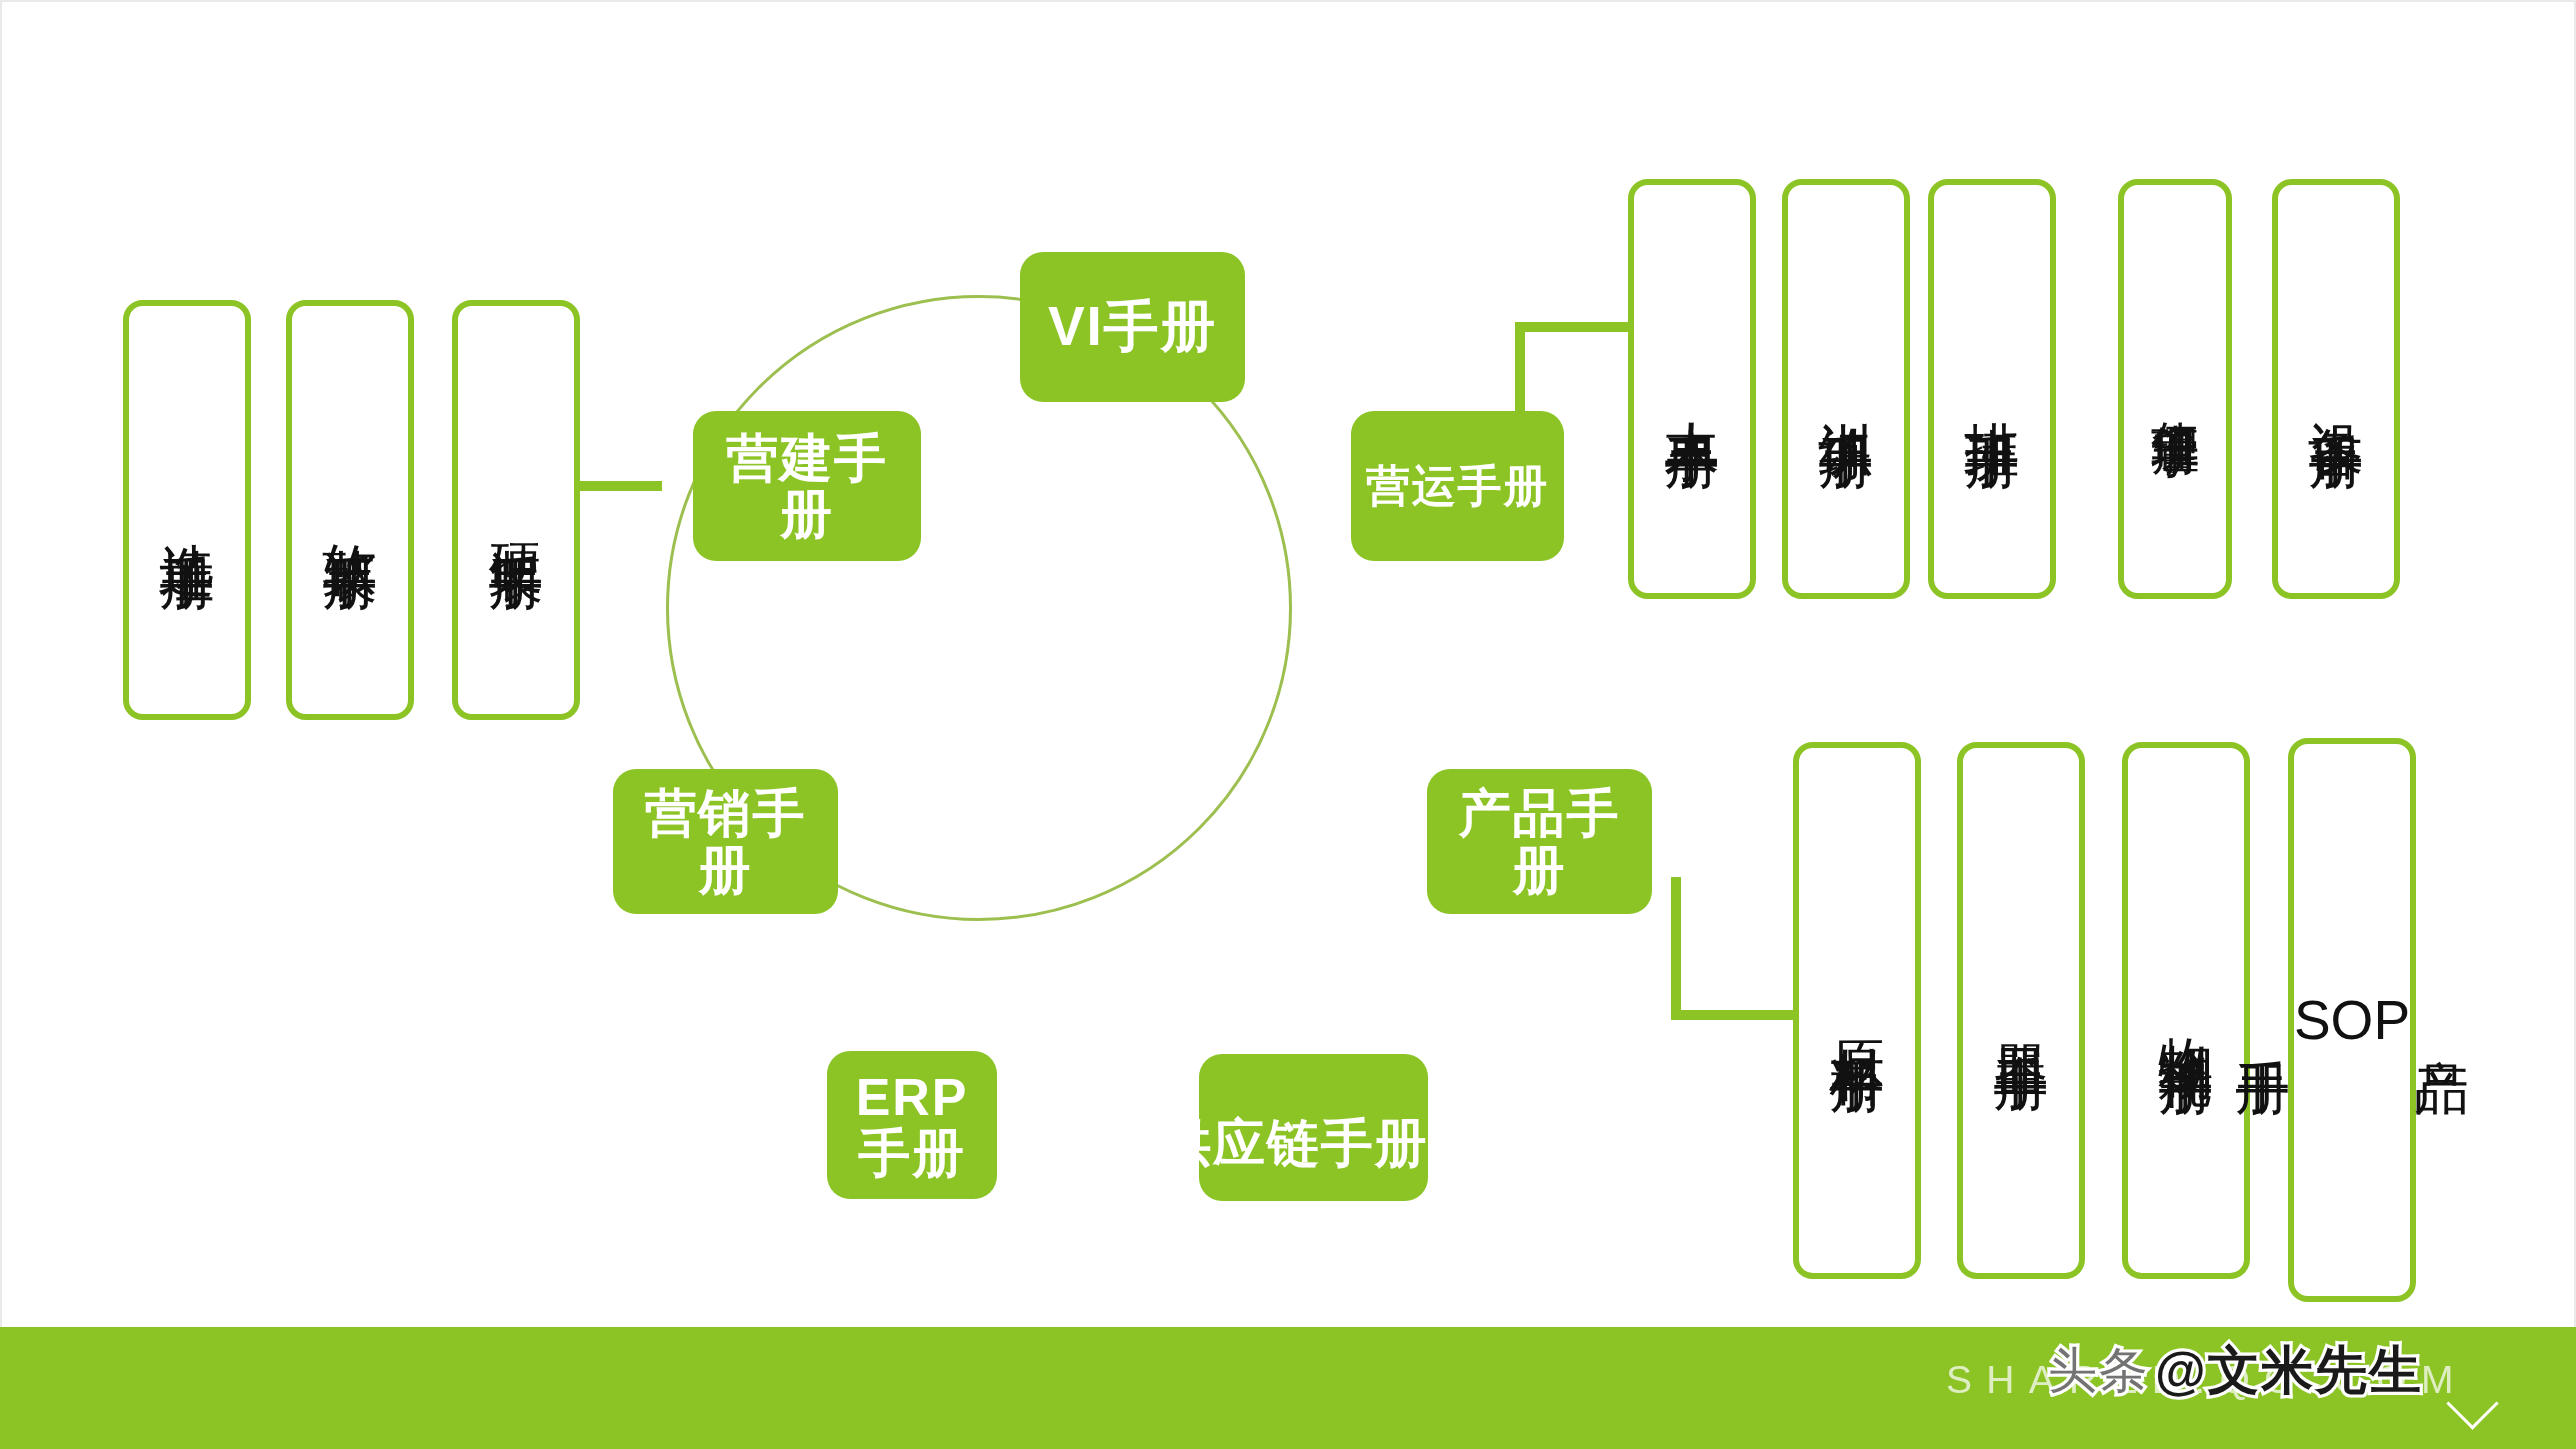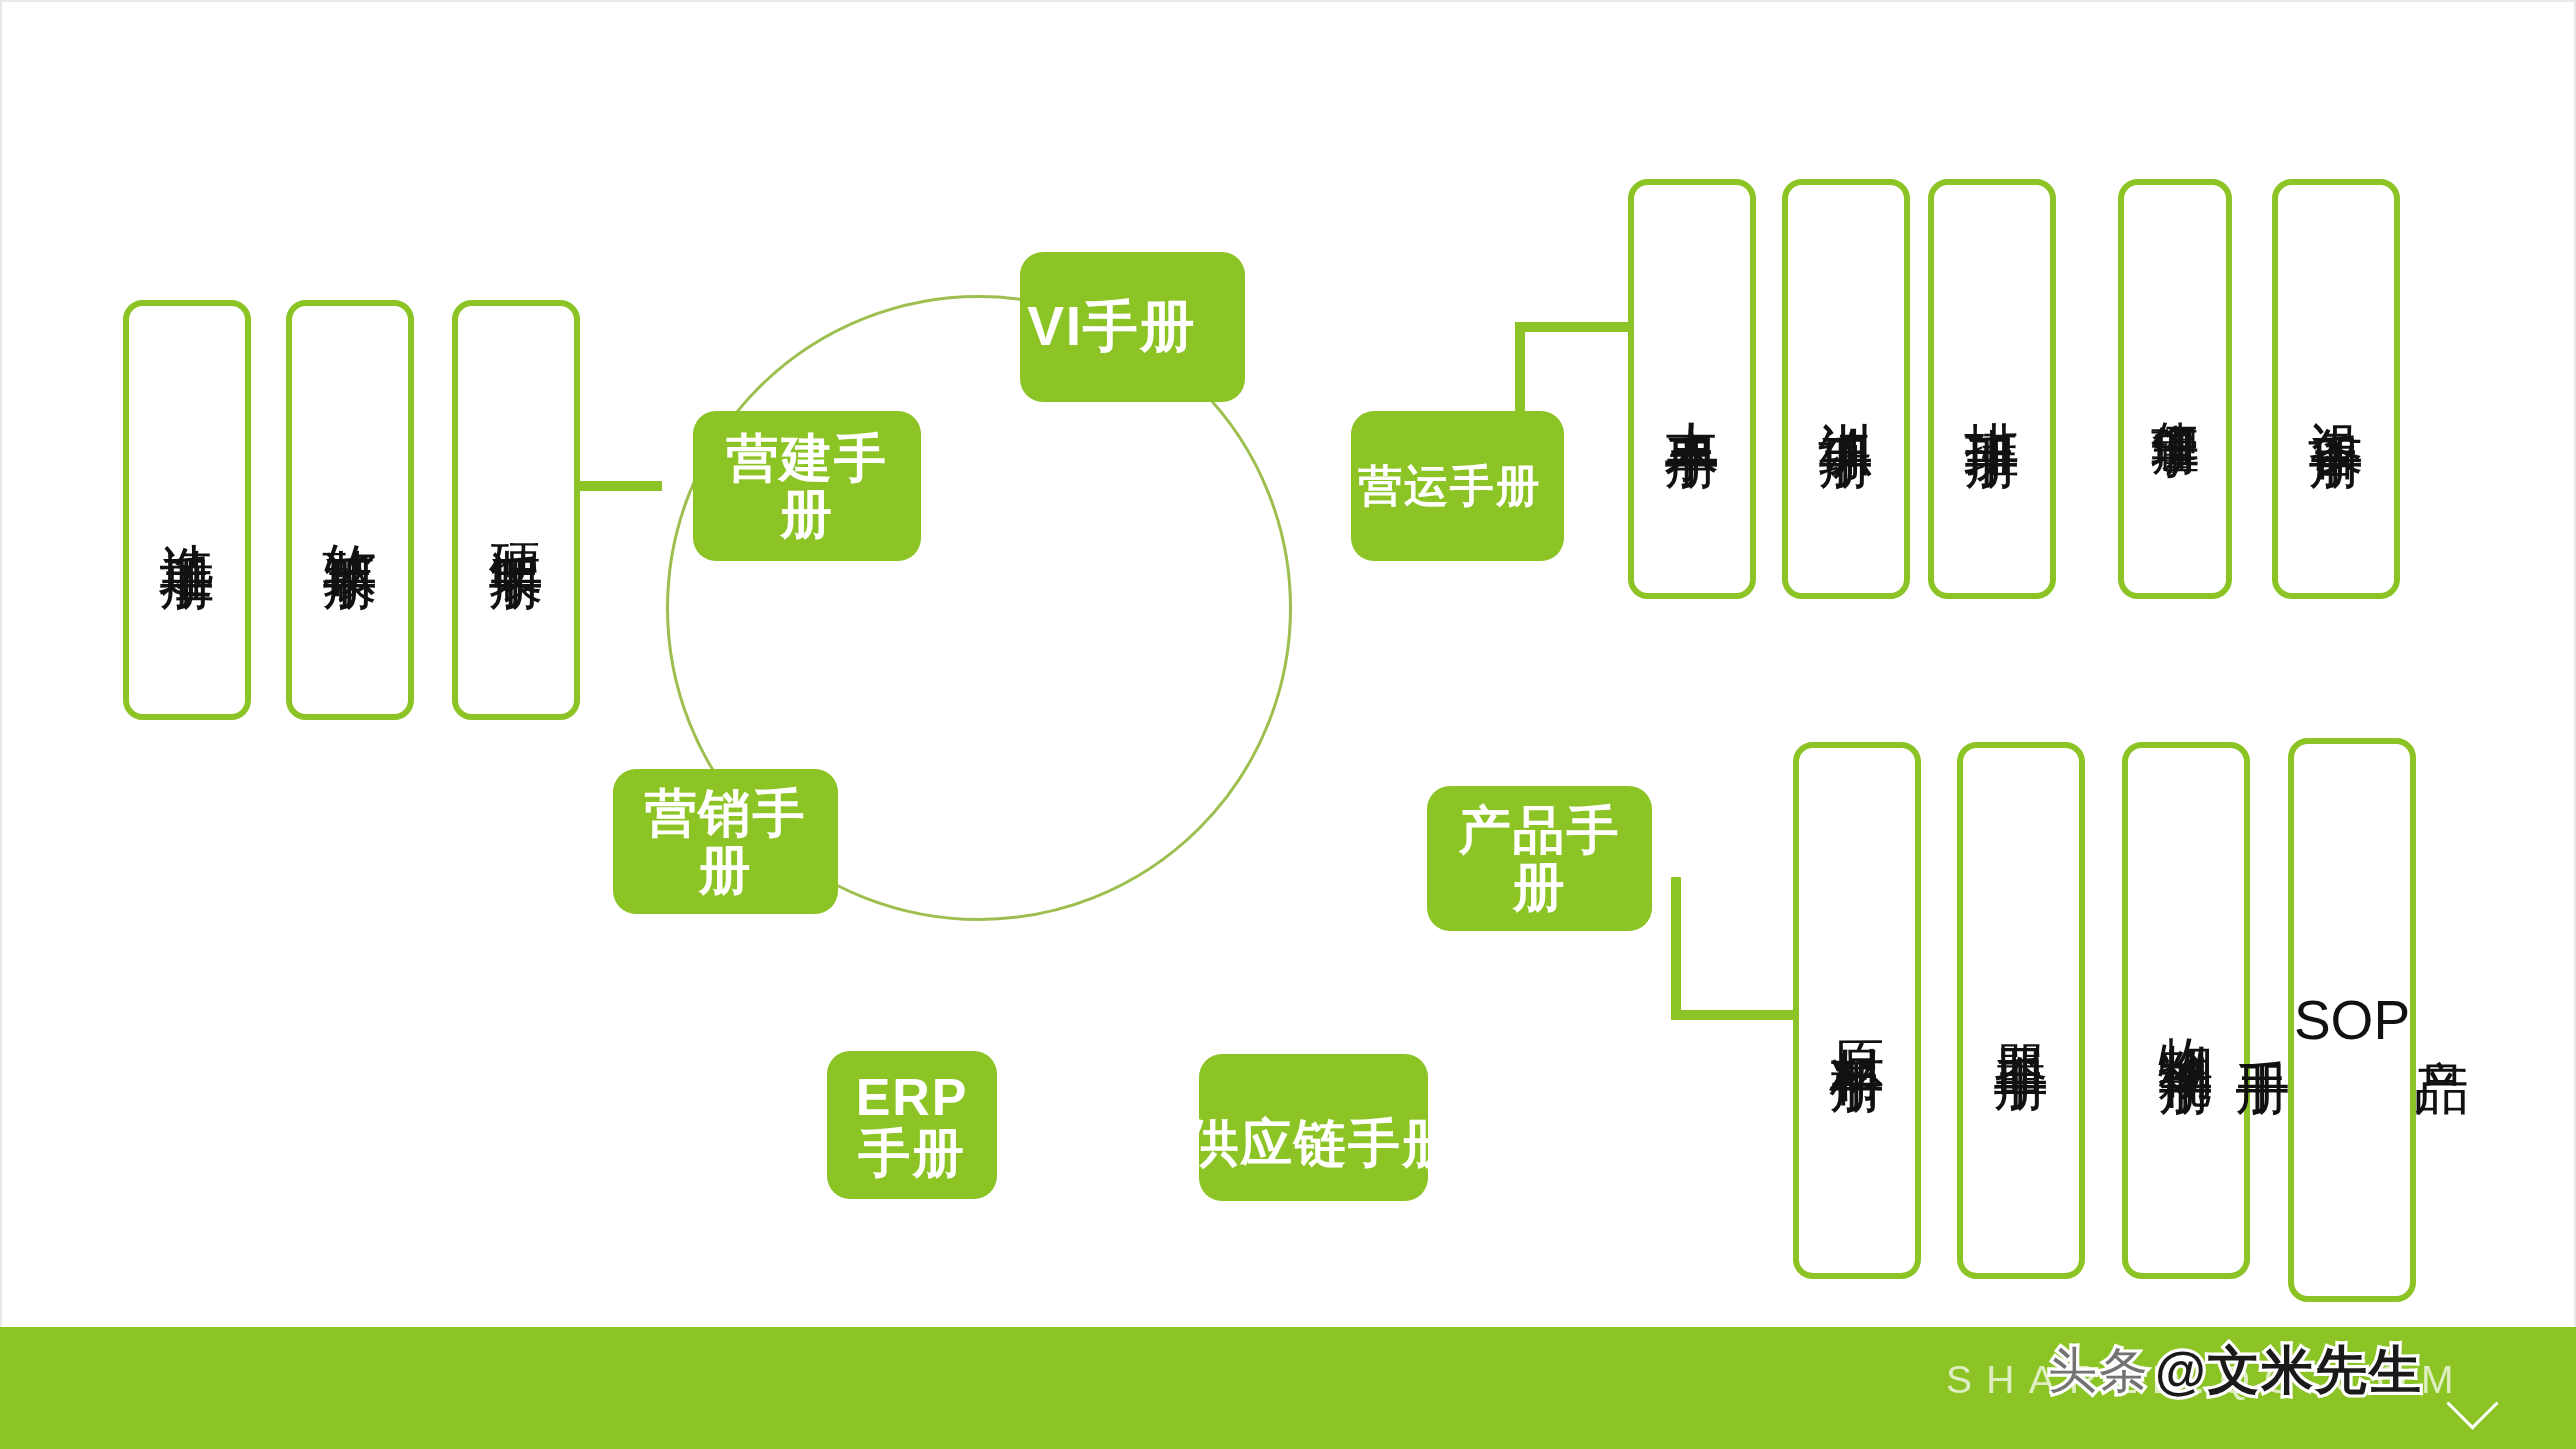--- a/index.html
+++ b/index.html
@@ -26,33 +26,33 @@
 
   
   .node{
     position:absolute;
     background:#8CC425;
     border-radius:23px;
     color:#ffffff;
     font-weight:bold;
     display:flex;
     align-items:center;
-    justify-content:flex-start;
+    justify-content:center;
     text-align:center;
     line-height:1.08;
     letter-spacing:1.8px;
     box-sizing:border-box;
   }
   .node .txt{display:block;padding:0 7.2px;}
 
   .node.n-vi      {left:1020px;top:252px; width:225px;height:150px; font-size:55px;}
   .node.n-yingjian{left:693px; top:411px; width:228px;height:150px; font-size:52px;}
   .node.n-yingyun {left:1351px;top:411px; width:213px;height:150px; font-size:44px;}
   .node.n-yingxiao{left:613px; top:769px; width:225px;height:145px; font-size:52px;}
-  .node.n-chanpin {left:1427px;top:769px; width:225px;height:145px; font-size:52px;margin-top:17px;}
+  .node.n-chanpin {left:1427px;top:769px; width:225px;height:145px; font-size:52px;}
   .node.n-erp     {left:827px; top:1051px;width:170px;height:148px; font-size:52px;}
   .node.n-gongying{left:1199px;top:1054px;width:229px;height:147px; font-size:52px;overflow:visible;}
   .node.n-gongying .txt{white-space:nowrap;transform:translateX(-19.7px);margin-top:32px;}
 
   
   .conn{position:absolute;background:#8CC425;}
 
   
   .vbox{
     position:absolute;

